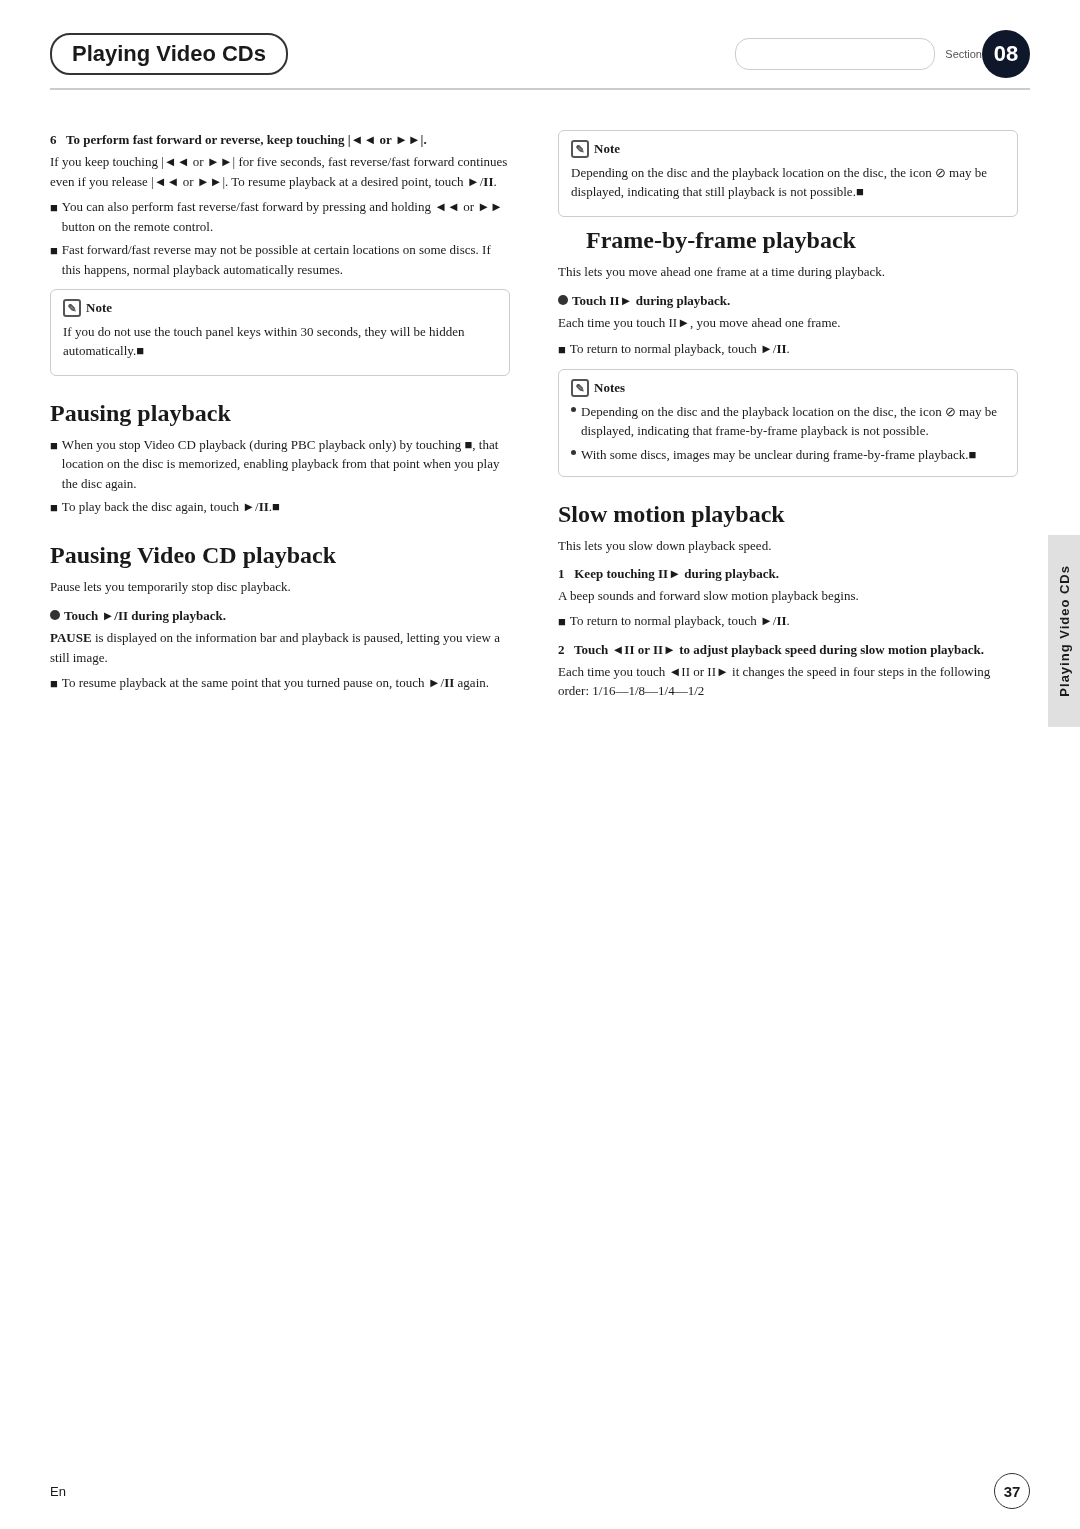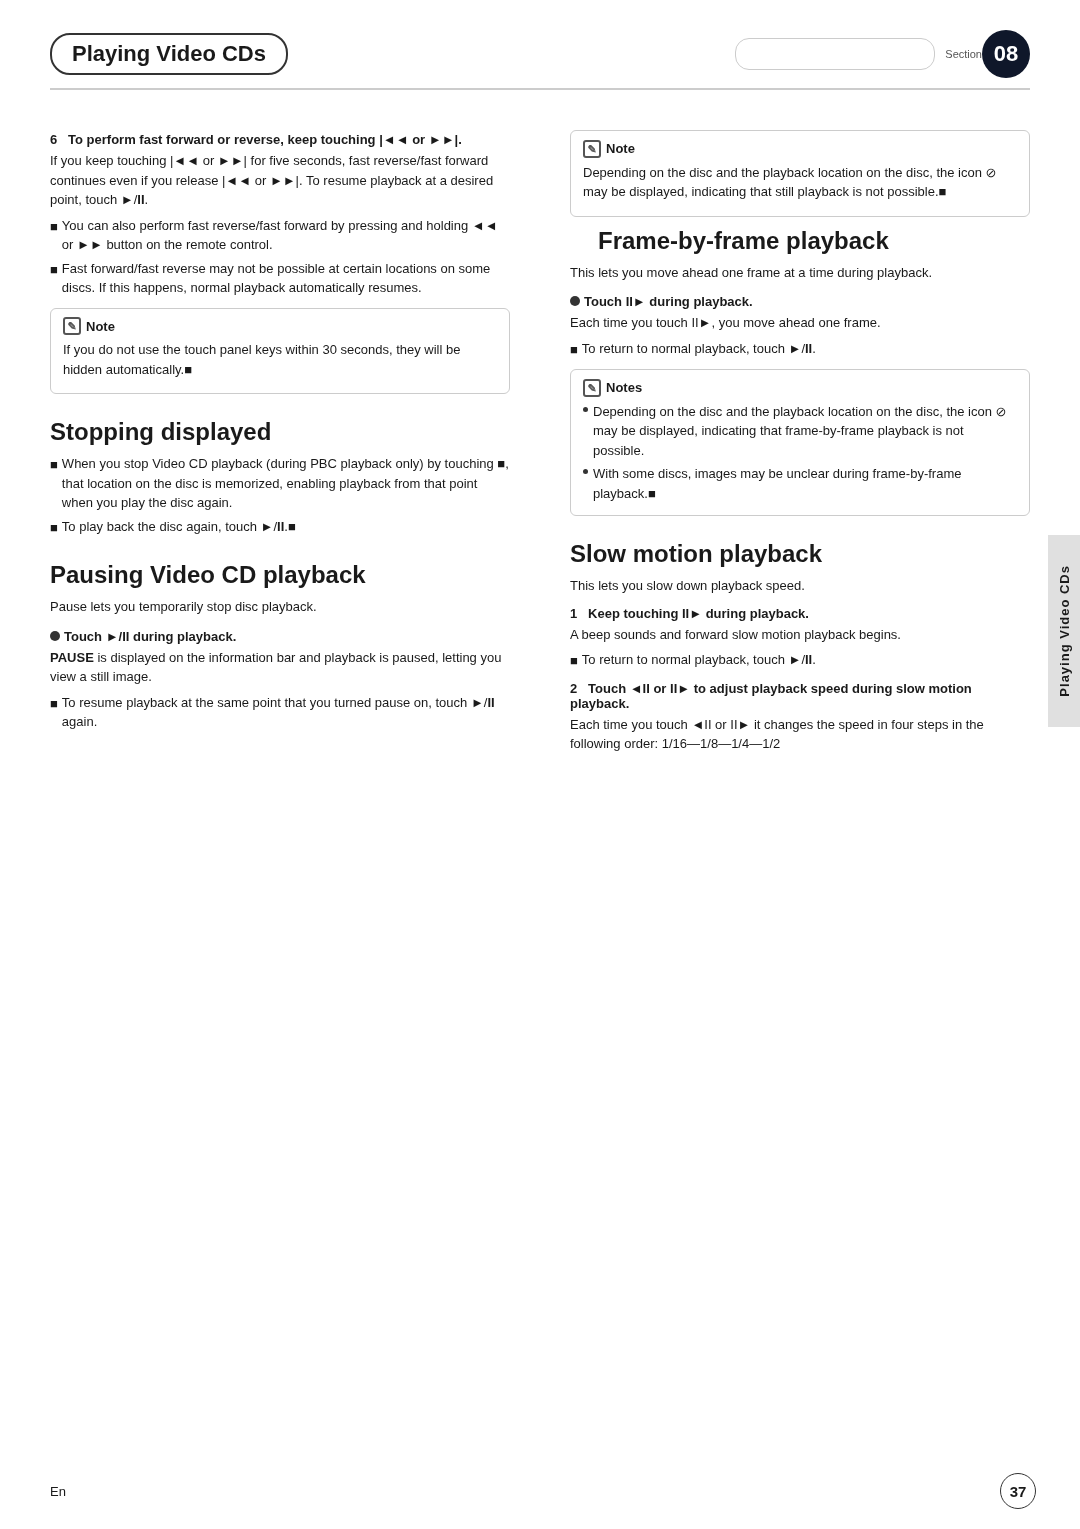--- a/index.html
+++ b/index.html
@@ -60,21 +60,22 @@
       border: 1.5px solid #ccc;
       border-radius: 14px;
       padding: 4px 18px;
       font-size: 13px;
       min-width: 200px;
       height: 32px;
     }
     
     .columns {
       display: flex;
-      gap: 60px;
+      gap: 48px;
+      font-family: Liberation Serif, serif;
     }
     .col-left {
       flex: 1;
       max-width: 460px;
     }
     .col-right {
       flex: 1;
       max-width: 460px;
     }
     
@@ -187,21 +188,21 @@
       transform: rotate(180deg);
       font-size: 13px;
       font-weight: bold;
       letter-spacing: 1px;
     }
     
     .footer {
       position: absolute;
       bottom: 20px;
       left: 50px;
-      right: 44px;
+      right: 50px;
       display: flex;
       justify-content: space-between;
       align-items: center;
       font-size: 13px;
     }
     .footer-en {
       font-size: 13px;
     }
     .footer-page {
       border: 1.5px solid #333;
@@ -262,21 +263,21 @@
       </div>
 
       <div class="note-box">
         <div class="note-title">
           <div class="note-icon">✎</div>
           <span>Note</span>
         </div>
         <p>If you do not use the touch panel keys within 30 seconds, they will be hidden automatically.■</p>
       </div>
 
-      <div class="section-title">Stopping displayed</div>
+      <div class="section-title">Pausing playback</div>
 
       <div class="list-item">
         <span class="sq">■</span>
         <span>When you stop Video CD playback (during PBC playback only) by touching ■, that location on the disc is memorized, enabling playback from that point when you play the disc again.</span>
       </div>
       <div class="list-item">
         <span class="sq">■</span>
         <span>To play back the disc again, touch ►/<b>II</b>.■</span>
       </div>
 

